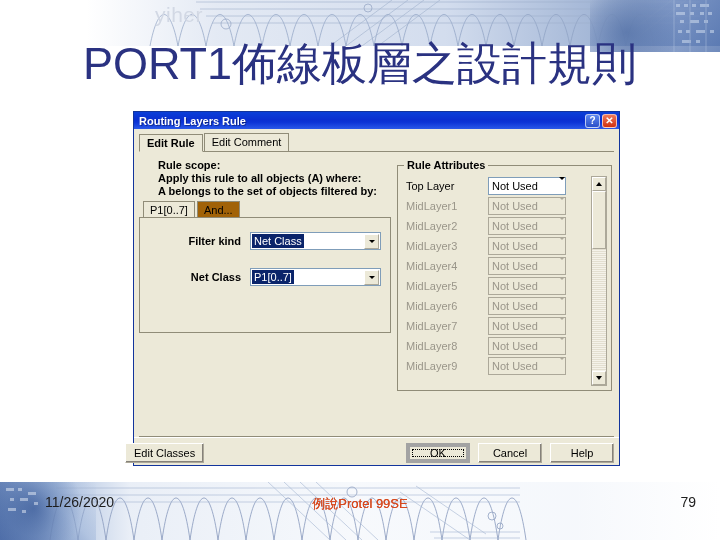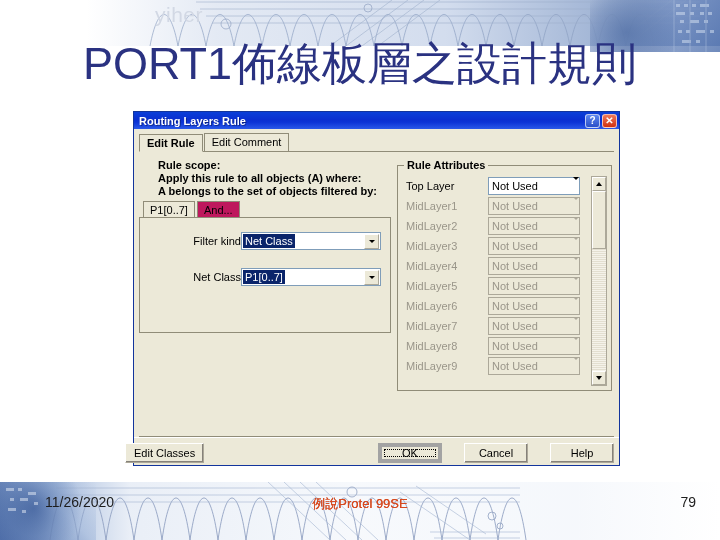--- a/index.html
+++ b/index.html
@@ -119,26 +119,26 @@
   .scope-lines{margin-bottom:3px;}
 
   .inner-tabpanel{
     border:1px solid #908c78;background:#ece9d8;
     height:116px;box-sizing:border-box;position:relative;
     margin-top:1px;
   }
   .inner-tabs{display:flex;align-items:flex-end;height:17px;position:relative;top:-9px;left:4px;}
   .itab{
     height:17px;line-height:16px;padding:0 6px;font-size:11px;
-    background:#be185d;border:1px solid #908c78;border-bottom:none;margin-right:2px;
+    background:#a16207;border:1px solid #908c78;border-bottom:none;margin-right:2px;
     box-sizing:border-box;
   }
   .itab.active{background:#ece9d8;}
   .field-row{display:flex;align-items:center;margin:6px 9px 0 9px;}
-  .field-lbl{width:92px;text-align:right;padding-right:0;font-weight:normal;font-size:11px;}
+  .field-lbl{width:92px;text-align:right;padding-right:9px;font-weight:bold;font-size:11px;}
 
   .combo{
     flex:1;height:18px;background:#fff;border:1px solid #7f9db9;
     display:flex;align-items:center;box-sizing:border-box;position:relative;
   }
   .combo .val{
     flex:1;font-size:11px;padding:0 2px;height:14px;line-height:14px;margin:1px 0 1px 1px;
     white-space:nowrap;overflow:hidden;
   }
   .combo .val.sel{background:#0a246a;color:#fff;display:inline-block;flex:0 0 auto;}
@@ -172,21 +172,21 @@
   .groupbox-title{
     position:absolute;top:-7px;left:6px;background:#ece9d8;padding:0 3px;
     font-weight:bold;font-size:11px;
   }
   .attr-area{display:flex;height:100%;}
   .attr-list{flex:1;}
   .attr-row{display:flex;align-items:center;height:20px;margin-bottom:0px;}
   .attr-lbl{width:82px;font-size:11px;padding-left:4px;}
   .attr-lbl.dim{color:#9a968a;}
   .attr-combo{
-    width:92px;height:18px;background:#fff;border:1px solid #7f9db9;
+    width:78px;height:18px;background:#fff;border:1px solid #7f9db9;
     display:flex;align-items:center;box-sizing:border-box;
   }
   .attr-combo.dim{background:#ece9d8;border-color:#aca899;}
   .attr-combo .v{flex:1;font-size:11px;padding-left:3px;white-space:nowrap;}
   .attr-combo.dim .v{color:#9a968a;}
 
   .vscroll{
     width:16px;background:#efece1;border:1px solid #aca899;
     box-sizing:border-box;display:flex;flex-direction:column;
     margin-left:3px;position:relative;
@@ -219,21 +219,21 @@
     box-shadow:inset -1px -1px 0 #85817a;
     font-size:11px;display:flex;align-items:center;justify-content:center;
     box-sizing:border-box;
   }
   .btn.focus{border:4px solid #a3a3a3;box-shadow:none;position:relative;align-items:center;}
   .btn.focus .inner-dot{
     position:absolute;inset:2px;border:1px dotted #000;
   }
   .btn-editclasses{margin-left:-14px;}
   .spacer{flex:1;}
-  .btn + .btn{margin-left:22px;text-align:right;}
+  .btn + .btn{margin-left:8px;text-align:right;}
   .topsep{
     position:absolute;left:5px;right:5px;bottom:30px;height:1px;background:#908c78;
   }
 </style>
 </head>
 <body>
 
 <div id="slide-bg">
   <div class="deco-top"></div>
 

